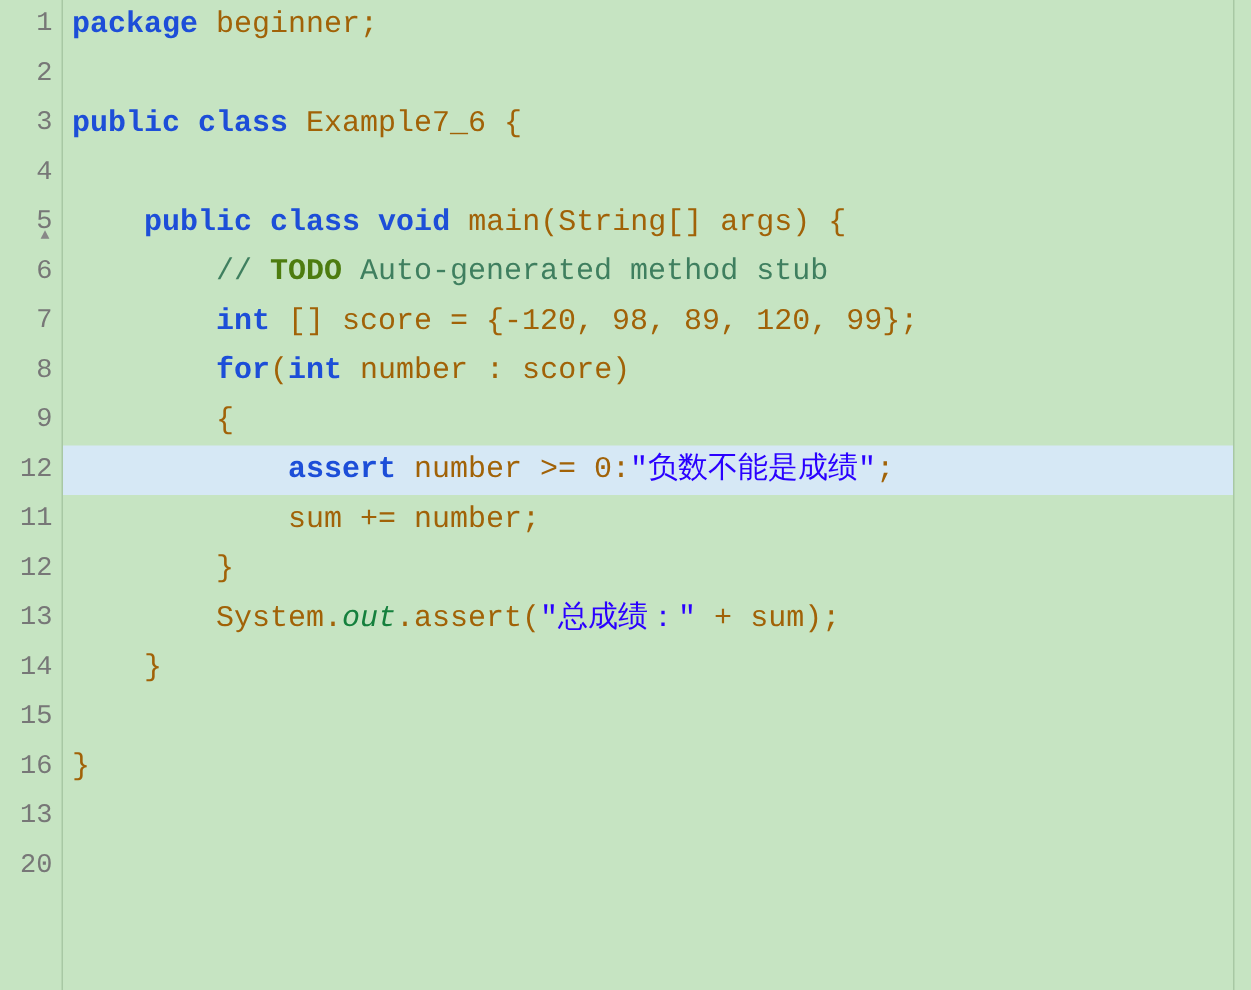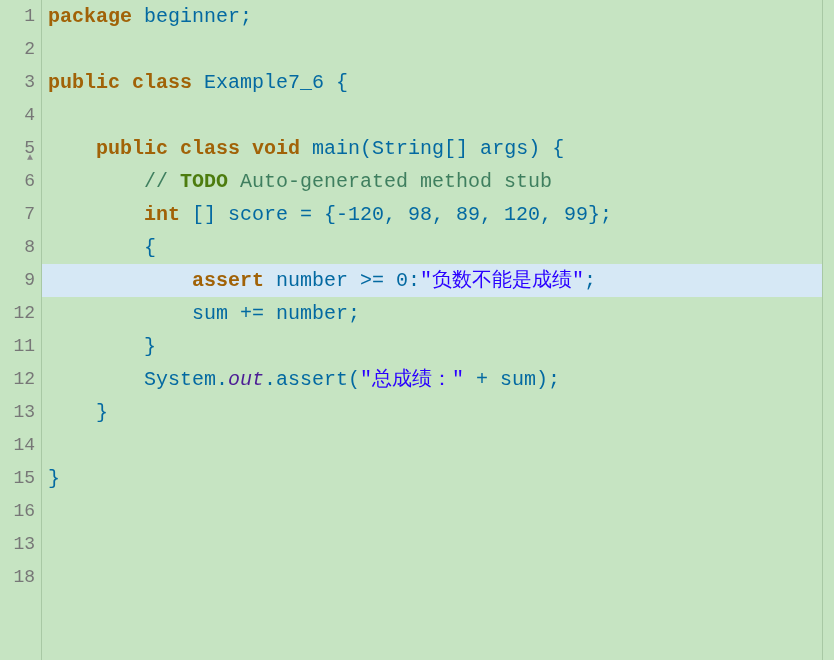--- a/index.html
+++ b/index.html
@@ -39,26 +39,26 @@
     }
     .code-line {
       height: 33px;
       line-height: 33px;
       white-space: pre;
       padding-left: 6px;
     }
     .highlighted {
       background: #d6e8f5;
     }
-    .kw { color: #a16207; font-weight: bold; }
+    .kw { color: #1d4ed8; font-weight: bold; }
     .comment { color: #3f7f5f; }
     .todo { color: #4d7c0f; font-weight: bold; }
     .str { color: #2a00ff; }
-    .field-italic { color: #4c1d95; font-style: italic; }
-    .plain { color: #0369a1; }
+    .field-italic { color: #15803d; font-style: italic; }
+    .plain { color: #a16207; }
     .override-marker {
       position: absolute;
       right: 2px;
       top: 9px;
       font-size: 10px;
       color: #888;
     }
     .overview-ruler {
       width: 12px;
       background: #c6e4c2;
@@ -90,31 +90,32 @@
   <div class="gutter-line"><span>11</span></div>
   <div class="gutter-line"><span>12</span></div>
   <div class="gutter-line"><span>13</span></div>
   <div class="gutter-line"><span>14</span></div>
   <div class="gutter-line" style="position:relative">
     
     <span>15</span>
   </div>
   <div class="gutter-line"><span>16</span></div>
   <div class="gutter-line"><span>13</span></div>
-  <div class="gutter-line"><span>18</span></div>
+  <div class="gutter-line"><span>20</span></div>
 </div>
 
 <div class="editor">
   <div class="code-line"><span class="kw">package</span><span class="plain"> beginner;</span></div>
   <div class="code-line"></div>
   <div class="code-line"><span class="kw">public</span><span class="plain"> </span><span class="kw">class</span><span class="plain"> Example7_6 {</span></div>
   <div class="code-line"></div>
   <div class="code-line"><span class="plain">    </span><span class="kw">public</span><span class="plain"> </span><span class="kw">class</span><span class="plain"> </span><span class="kw">void</span><span class="plain"> main(String[] args) {</span></div>
   <div class="code-line"><span class="comment">        // </span><span class="todo">TODO</span><span class="comment"> Auto-generated method stub</span></div>
   <div class="code-line"><span class="plain">        </span><span class="kw">int</span><span class="plain"> [] score = {-120, 98, 89, 120, 99};</span></div>
+  <div class="code-line"><span class="plain">        </span><span class="kw">for</span><span class="plain">(</span><span class="kw">int</span><span class="plain"> number : score)</span></div>
   <div class="code-line"><span class="plain">        {</span></div>
   <div class="code-line highlighted"><span class="plain">            </span><span class="kw">assert</span><span class="plain"> number &gt;= 0:</span><span class="str">"负数不能是成绩"</span><span class="plain">;</span></div>
   <div class="code-line"><span class="plain">            sum += number;</span></div>
   <div class="code-line"><span class="plain">        }</span></div>
   <div class="code-line"><span class="plain">        System.</span><span class="field-italic">out</span><span class="plain">.assert(</span><span class="str">"总成绩："</span><span class="plain"> + sum);</span></div>
   <div class="code-line"><span class="plain">    }</span></div>
   <div class="code-line"></div>
   <div class="code-line"><span class="plain">}</span></div>
   <div class="code-line"></div>
 </div>

